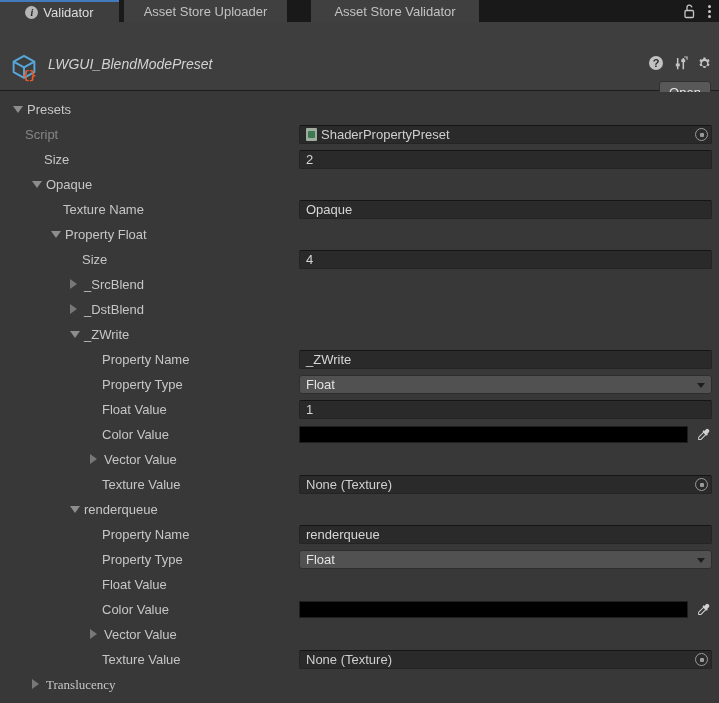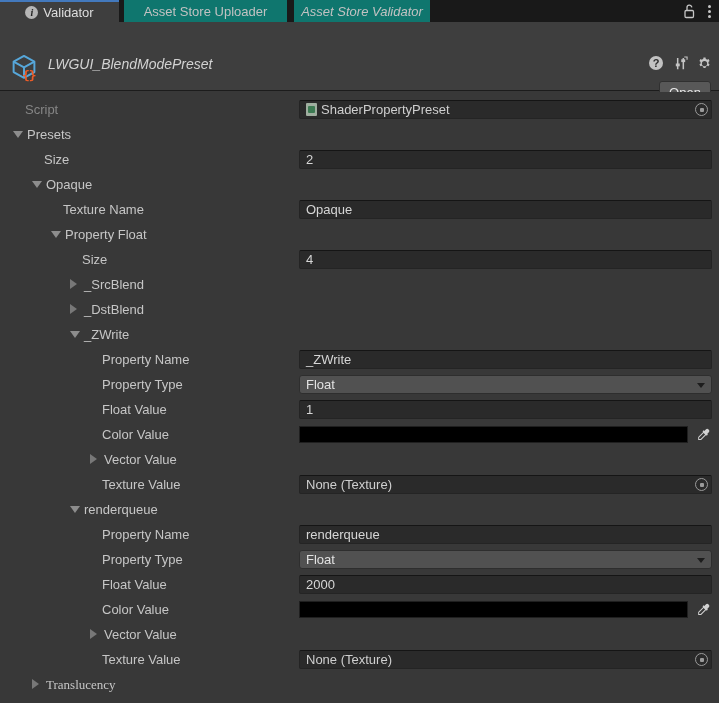--- a/index.html
+++ b/index.html
@@ -7,21 +7,21 @@
   body {
     font-family:"Liberation Sans","DejaVu Sans",sans-serif;
     background:#383838; color:#c6c6c6; overflow:hidden; position:relative;
     -webkit-font-smoothing:antialiased;
   }
   
   .tabbar { position:absolute; left:0; top:0; width:719px; height:22px; background:#191919; }
   .tab { position:absolute; top:0; height:22px; display:flex; align-items:center; justify-content:center;
          font-size:13px; color:#cfcfcf; gap:5px; }
   .tab.active { background:#3e3e3e; border-top:2px solid #4379bd; color:#dedede; }
-  .tab.inactive { background:#0f766e; margin-top:0; color:#c2c2c2; }
+  .tab.inactive { background:#404040; margin-top:0; color:#c2c2c2; }
   .info-dot { width:13px; height:13px; border-radius:50%; background:#b6b6b6; color:#232323;
               font-size:10px; font-weight:bold; display:flex; align-items:center; justify-content:center;
               font-family:"Liberation Serif",serif; font-style:italic; }
   .tabbar-controls { position:absolute; right:6px; top:0; height:22px; display:flex; align-items:center; gap:10px; }
   .tabbar-controls svg { display:block; }
   .kebab { display:flex; flex-direction:column; gap:2px; padding:2px; }
   .kebab i { width:3px; height:3px; border-radius:50%; background:#c6c6c6; display:block; }
   
   .header { position:absolute; left:0; top:22px; width:719px; height:69px; background:#3e3e3e;
             border-bottom:1px solid #1c1c1c; }
@@ -64,21 +64,21 @@
 
 <div class="tabbar">
   <div class="tabs">
       <div class="tab active" style="left: 0px; width: 119px;">
         <span class="info-dot">i</span>
         <span>Validator</span>
       </div>
       <div class="tab inactive" style="left: 124px; width: 163px;">
         <span>Asset Store Uploader</span>
       </div>
-      <div class="tab inactive" style="left: 294px; width: 136px; font-style: italic;">
+      <div class="tab inactive" style="left: 311px; width: 168px;">
         <span>Asset Store Validator</span>
       </div>
     </div>
   <div class="tabbar-controls">
     <span>
       <svg width="14" height="15" viewBox="0 0 14 15">
         <rect x="3" y="6.5" width="8.5" height="7" rx="1.2" fill="none" stroke="#c6c6c6" stroke-width="1.3"></rect>
         <path d="M5 6.5 V3.8 A2.4 2.4 0 0 1 9.8 3.4" fill="none" stroke="#c6c6c6" stroke-width="1.3"></path>
       </svg>
     </span>
@@ -117,36 +117,36 @@
         <path fill-rule="evenodd" fill="#c4c4c4" d="M8 5.2a2.8 2.8 0 1 0 0 5.6 2.8 2.8 0 0 0 0-5.6zM6.9 1.5h2.2l.3 1.6c.5.2 1 .4 1.4.8l1.5-.6 1.1 1.9-1.2 1.1a4.9 4.9 0 0 1 0 1.6l1.2 1.1-1.1 1.9-1.5-.6c-.4.4-.9.6-1.4.8l-.3 1.6H6.9l-.3-1.6a4.6 4.6 0 0 1-1.4-.8l-1.5.6-1.1-1.9 1.2-1.1a4.9 4.9 0 0 1 0-1.6L2.6 5.2l1.1-1.9 1.5.6c.4-.4.9-.6 1.4-.8l.3-1.6z"></path>
       </svg>
     </span>
   </div>
 
   <div class="open-btn">Open</div>
 </div>
 
 <div class="body-area">
     <div class="row">
+      <span class="arr open" style="left: 13px;"></span>
+      <span class="rlabel" style="left: 27px;">Presets</span>
+    </div>
+    <div class="row">
       <span class="rlabel disabled" style="left: 25px;">Script</span>
       <div class="fieldzone">
         <div class="tfield">
           <span class="obj-text">
             <span class="script-icon"></span>
             <span>ShaderPropertyPreset</span>
           </span>
           <span class="picker"></span>
         </div>
       </div>
     </div>
     <div class="row">
-      <span class="arr open" style="left: 13px;"></span>
-      <span class="rlabel" style="left: 27px;">Presets</span>
-    </div>
-    <div class="row">
       <span class="rlabel" style="left: 44px;">Size</span>
       <div class="fieldzone">
         <div class="tfield">2</div>
       </div>
     </div>
     <div class="row">
       <span class="arr open" style="left: 32px;"></span>
       <span class="rlabel" style="left: 46px;">Opaque</span>
     </div>
     <div class="row">
@@ -232,23 +232,20 @@
       </div>
     </div>
     <div class="row">
       <span class="rlabel" style="left: 102px;">Property Type</span>
       <div class="fieldzone">
         <div class="dropdown">Float<span class="dd-arrow"></span></div>
       </div>
     </div>
     <div class="row">
       <span class="rlabel" style="left: 102px;">Float Value</span>
-      <div class="fieldzone">
-        <div class="tfield">2000</div>
-      </div>
     </div>
     <div class="row">
       <span class="rlabel" style="left: 102px;">Color Value</span>
       <div class="fieldzone">
         <div class="swatch" style="background: rgb(0, 0, 0);"></div>
         <span class="dropper">
           <svg width="14" height="14" viewBox="0 0 14 14">
             <path fill="#d2d2d2" d="M12.6 1.4a2 2 0 0 0-2.8 0L8.3 2.9l-.7-.7-1.1 1.1.7.7-5 5V12h2.9l5-5 .7.7 1.1-1.1-.7-.7 1.4-1.5a2 2 0 0 0 0-2.9zM4.6 10.9H3.1V9.4l4.5-4.5 1.5 1.5-4.5 4.5z"></path>
           </svg>
         </span>

